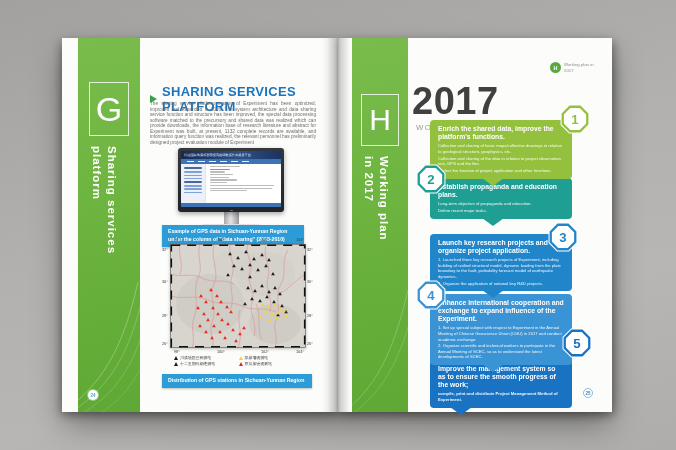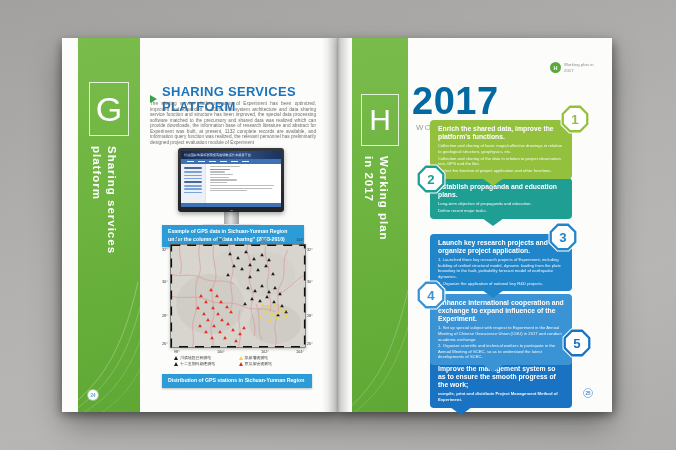--- a/index.html
+++ b/index.html
@@ -77,21 +77,21 @@
          grid-template-columns:1fr 1.15fr;gap:1px 6px;font-size:3.9px;color:#333;align-items:center;}
   .legend .it{display:flex;align-items:center;gap:2px;}
   .legend .tri{width:0;height:0;border-left:2.4px solid transparent;border-right:2.4px solid transparent;
          border-bottom:4px solid #000;flex:0 0 auto;}
 
   
   .corner{position:absolute;left:212px;top:24px;display:flex;gap:3px;align-items:center;}
   .corner .dot{width:11px;height:11px;border-radius:50%;background:#59aa3b;color:#fff;font-size:5.5px;
          display:flex;align-items:center;justify-content:center;font-weight:bold;}
   .corner .lbl{font-size:4.3px;color:#8b8b8b;line-height:1.3;width:34px;}
-  .year{position:absolute;left:74px;top:42px;font-size:38px;font-weight:bold;color:#0369a1;letter-spacing:.5px;}
+  .year{position:absolute;left:74px;top:42px;font-size:38px;font-weight:bold;color:#404040;letter-spacing:.5px;}
   .year-sub{position:absolute;left:78px;top:85px;font-size:7.8px;color:#999;letter-spacing:1.5px;}
 
   .plan{position:absolute;left:92px;width:142px;border-radius:4px;color:#fff;
          padding:5px 8px 4px;box-sizing:border-box;}
   .plan .t{font-weight:bold;font-size:6.8px;line-height:1.2;margin-bottom:2px;}
   .plan .l{font-size:4.2px;line-height:1.32;opacity:.93;margin-bottom:1.2px;}
   .plan .tail{position:absolute;bottom:-7px;left:52px;width:0;height:0;
          border-left:11px solid transparent;border-right:11px solid transparent;border-top:8px solid #999;}
   .plan.p4 .tail{left:20px;}
   .badge{position:absolute;width:30px;height:30px;z-index:30;}

